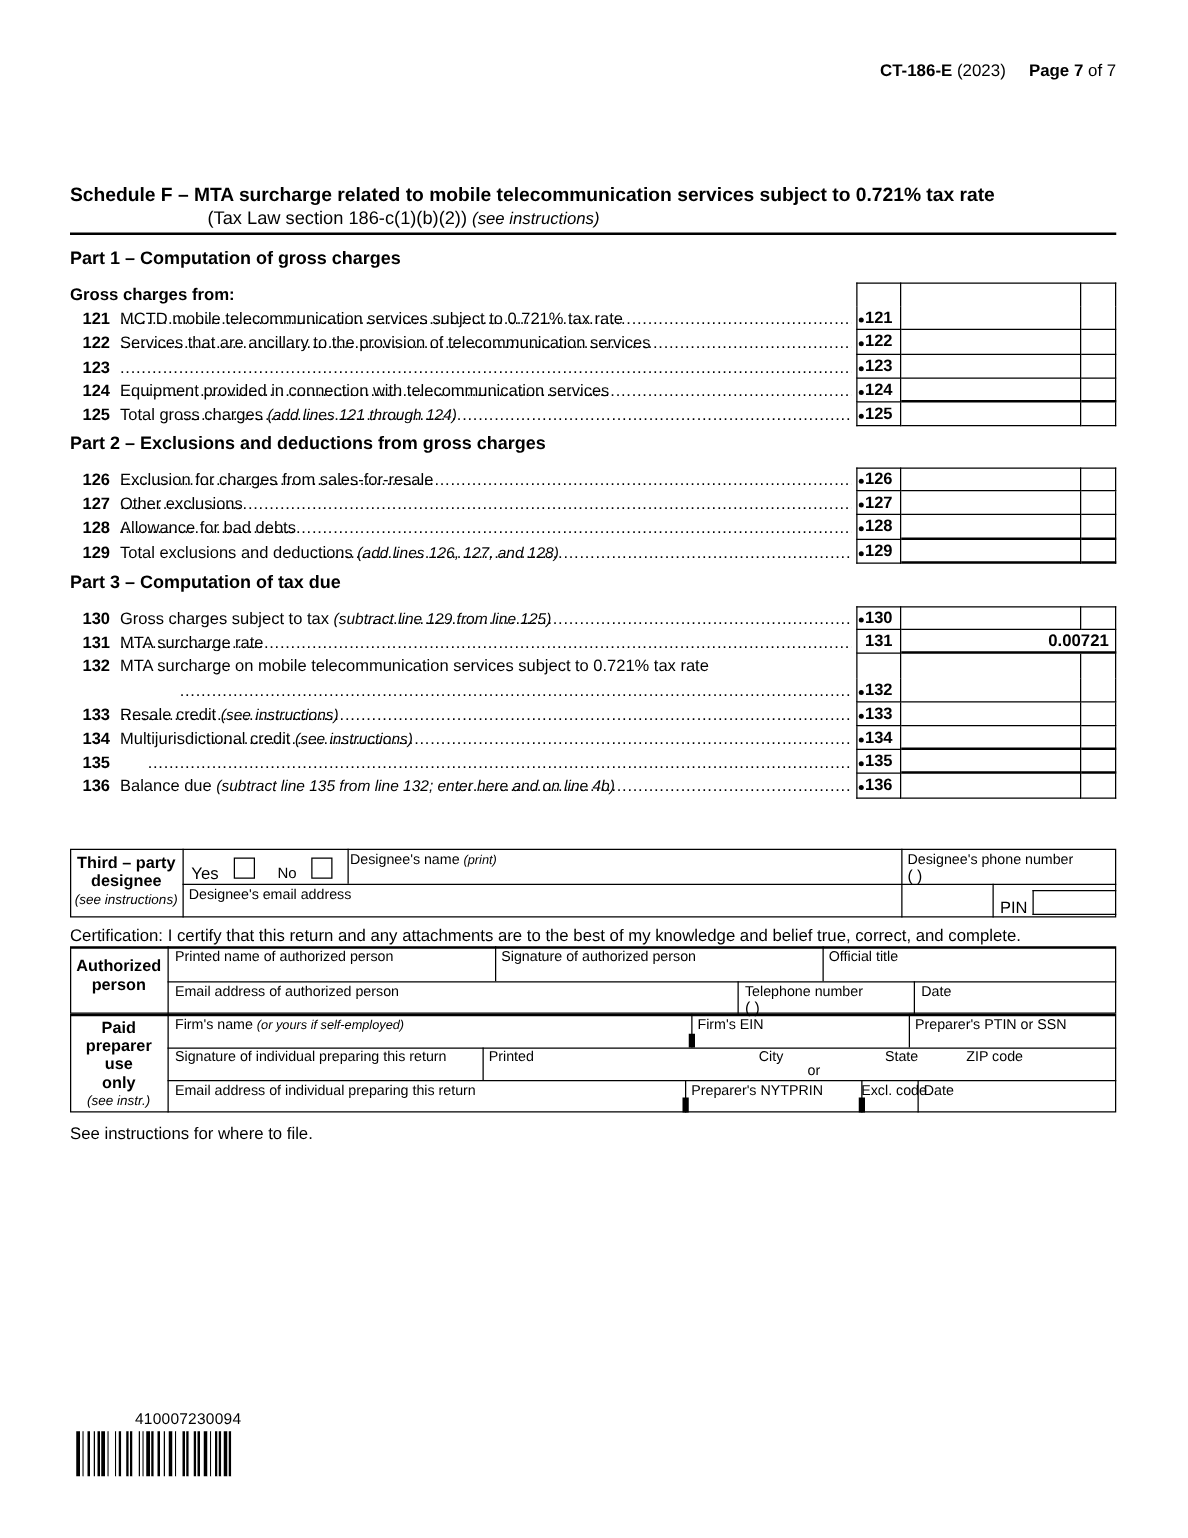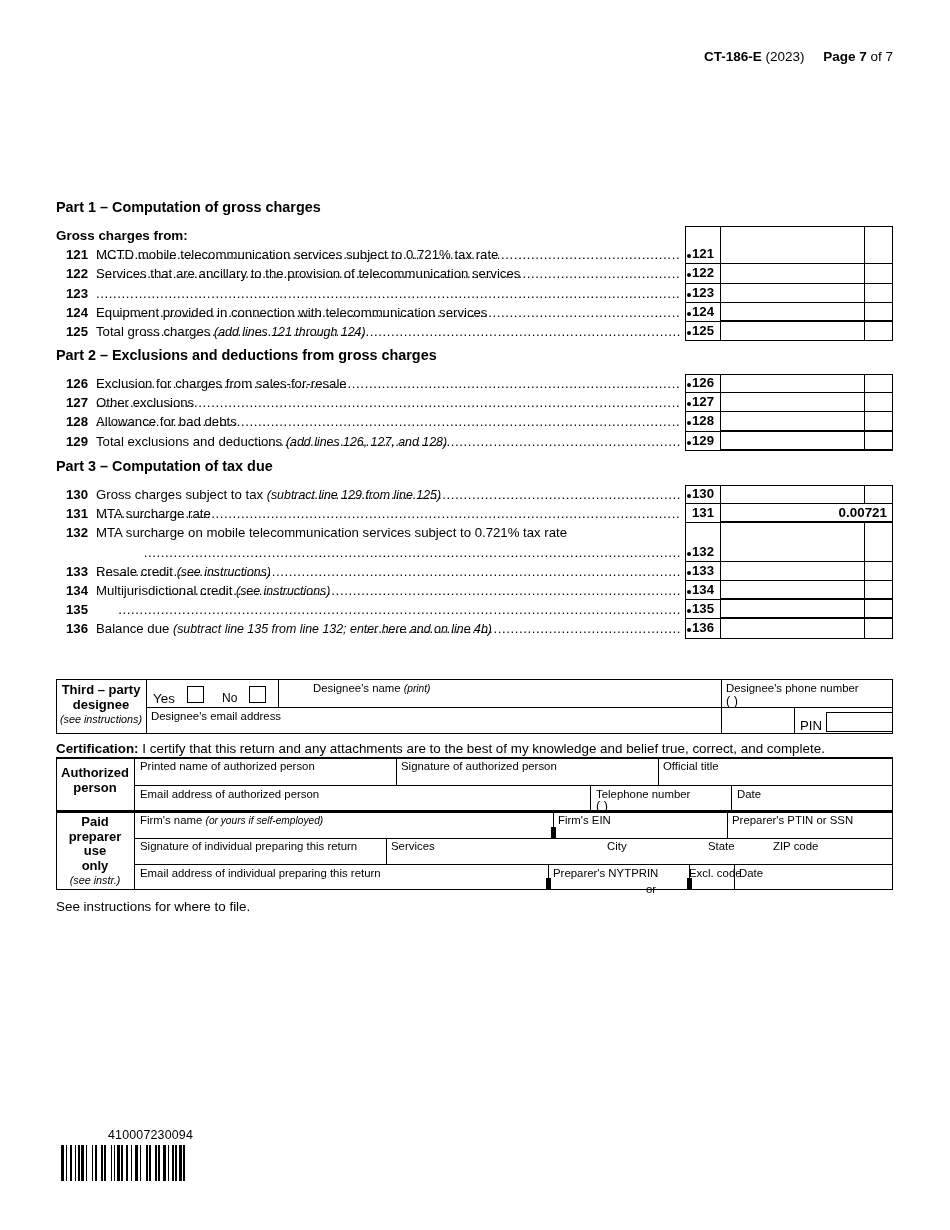--- a/index.html
+++ b/index.html
@@ -228,21 +228,21 @@
     width: 5px;
     background: #000;
   }
   .certif {
     position: absolute;
     left: 0;
     top: 62px;
     font-size: 13.4px;
     white-space: nowrap;
   }
-  .certif b { font-weight: bold; }
+  .certif b { font-weight: normal; }
 
   .seeinstr {
     position: absolute;
     left: 56px;
     top: 899px;
     font-size: 13.4px;
   }
 
   
   .bc-wrap {
@@ -272,20 +272,28 @@
 
   <div class="form-header">
     <span class="b">CT-186-E</span>
     <span>(2023)</span>
     <span class="gap"></span>
     <span class="b">Page</span>
     <span class="b">7</span>
     <span>of 7</span>
   </div>
 
+  <div class="sched-wrap">
+    <div class="sched-title">Schedule F – MTA surcharge related to mobile telecommunication services subject to 0.721% tax rate</div>
+    <div class="sched-sub">
+      <span>(Tax Law section 186-c(1)(b)(2))</span>
+      <i>(see instructions)</i>
+    </div>
+    <div class="rule-thick"></div>
+  </div>
 
   <div class="part-head" style="top:199px;">Part 1 – Computation of gross charges</div>
 
   <div class="lines" style="top:226px;">
     <div class="topline"></div>
 
     <div class="lrow">
       <div class="gross-from">Gross charges from:</div>
       <div class="boxnum blank" style="border-bottom:none;"></div>
       <div class="amt nobot"></div>
@@ -479,21 +487,21 @@
 
     <div class="hline" style="left:90px; top:28px; width:747px;"></div>
     <div class="vline" style="left:222px; top:0; height:28px;"></div>
     <div class="vline" style="left:665px; top:0; height:55px;"></div>
 
     <div class="lbl" style="left:97px; top:12px; font-size:13.4px;">Yes</div>
     <div class="chk" style="left:131px; top:7px;"></div>
     <div class="lbl" style="left:166px; top:12px; font-size:12px;">No</div>
     <div class="chk" style="left:193px; top:7px;"></div>
 
-    <div class="lbl" style="left:245px; top:3px;padding-left:12px;"><span>Designee's name</span> <i>(print)</i></div>
+    <div class="lbl" style="left:212px; top:3px;padding-left:12px;"><span>Designee's name</span> <i>(print)</i></div>
     <div class="lbl" style="left:670px; top:3px;">Designee's phone number</div>
     <div class="lbl" style="left:670px; top:15px; font-size:12.6px;">(          )</div>
 
     <div class="lbl" style="left:95px; top:31px;">Designee's email address</div>
     <div class="vline" style="left:738px; top:28px; height:27px;"></div>
     <div class="lbl" style="left:744px; top:39px; font-size:13.2px;">PIN</div>
     <div class="cellbox" style="left:770px; top:33px; width:67px; height:20px; border-right:none;"></div>
 
     <div class="certif">
       <b>Certification:</b><span> I certify that this return and any attachments are to the best of my knowledge and belief true, correct, and complete.</span>
@@ -535,34 +543,34 @@
     <div class="vline" style="left:497px; top:132px; height:27px;"></div>
     <div class="tick" style="left:495px; top:148px; height:11px;"></div>
     <div class="vline" style="left:671px; top:132px; height:27px;"></div>
 
     <div class="lbl" style="left:84px; top:135px;"><span>Firm's name</span> <i>(or yours if self-employed)</i></div>
     <div class="lbl" style="left:502px; top:135px;">Firm's EIN</div>
     <div class="lbl" style="left:676px; top:135px;">Preparer's PTIN or SSN</div>
 
     <div class="vline" style="left:330px; top:159px; height:26px;"></div>
     <div class="lbl" style="left:84px; top:161px;text-align:right;">Signature of individual preparing this return</div>
-    <div class="lbl" style="left:335px; top:161px;">Services</div>
+    <div class="lbl" style="left:335px; top:161px;">Printed</div>
     <div class="lbl" style="left:551px; top:161px;">City</div>
     <div class="lbl" style="left:652px; top:161px;">State</div>
     <div class="lbl" style="left:717px; top:161px;">ZIP code</div>
 
     <div class="vline" style="left:492px; top:185px; height:26px;"></div>
     <div class="tick" style="left:490px; top:199px; height:12px;"></div>
     <div class="vline" style="left:633px; top:185px; height:26px;"></div>
     <div class="tick" style="left:631px; top:199px; height:12px;"></div>
     <div class="vline" style="left:678px; top:185px; height:26px;"></div>
 
     <div class="lbl" style="left:84px; top:188px;">Email address of individual preparing this return</div>
     <div class="lbl" style="left:497px; top:188px;">Preparer's NYTPRIN</div>
-    <div class="lbl" style="left:590px; top:204px;">or</div>
+    <div class="lbl" style="left:590px; top:172px;">or</div>
     <div class="lbl" style="left:633px; top:188px;">Excl. code</div>
     <div class="lbl" style="left:683px; top:188px;">Date</div>
   </div>
 
   <div class="seeinstr">See instructions for where to file.</div>
 
   <div class="bc-wrap">
     <div class="bc-num">410007230094</div>
     <div class="bc-bars" id="barcode">
         <span style="width: 3.1px; background: rgb(0, 0, 0);"></span>

